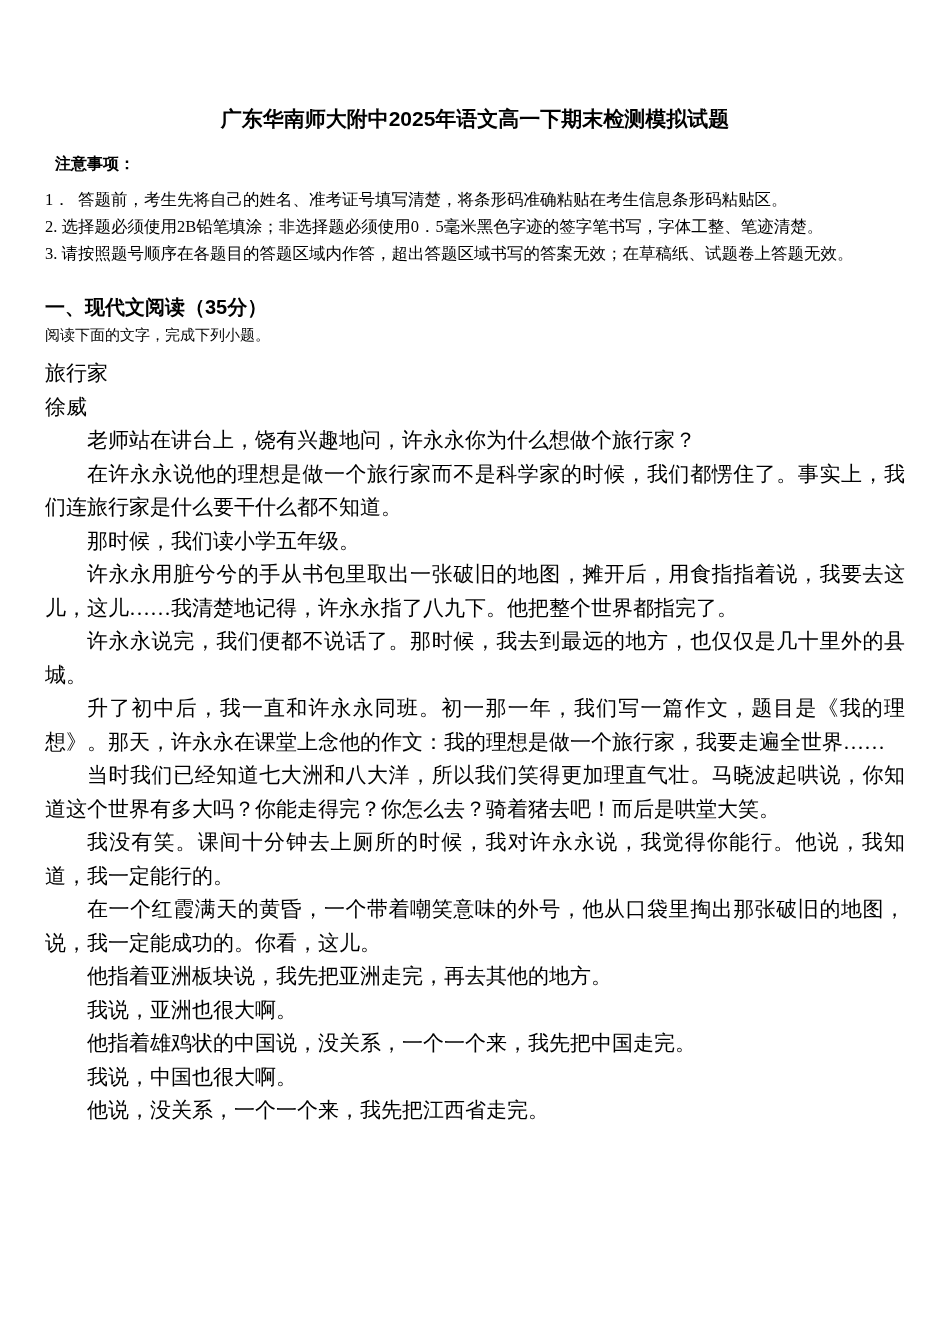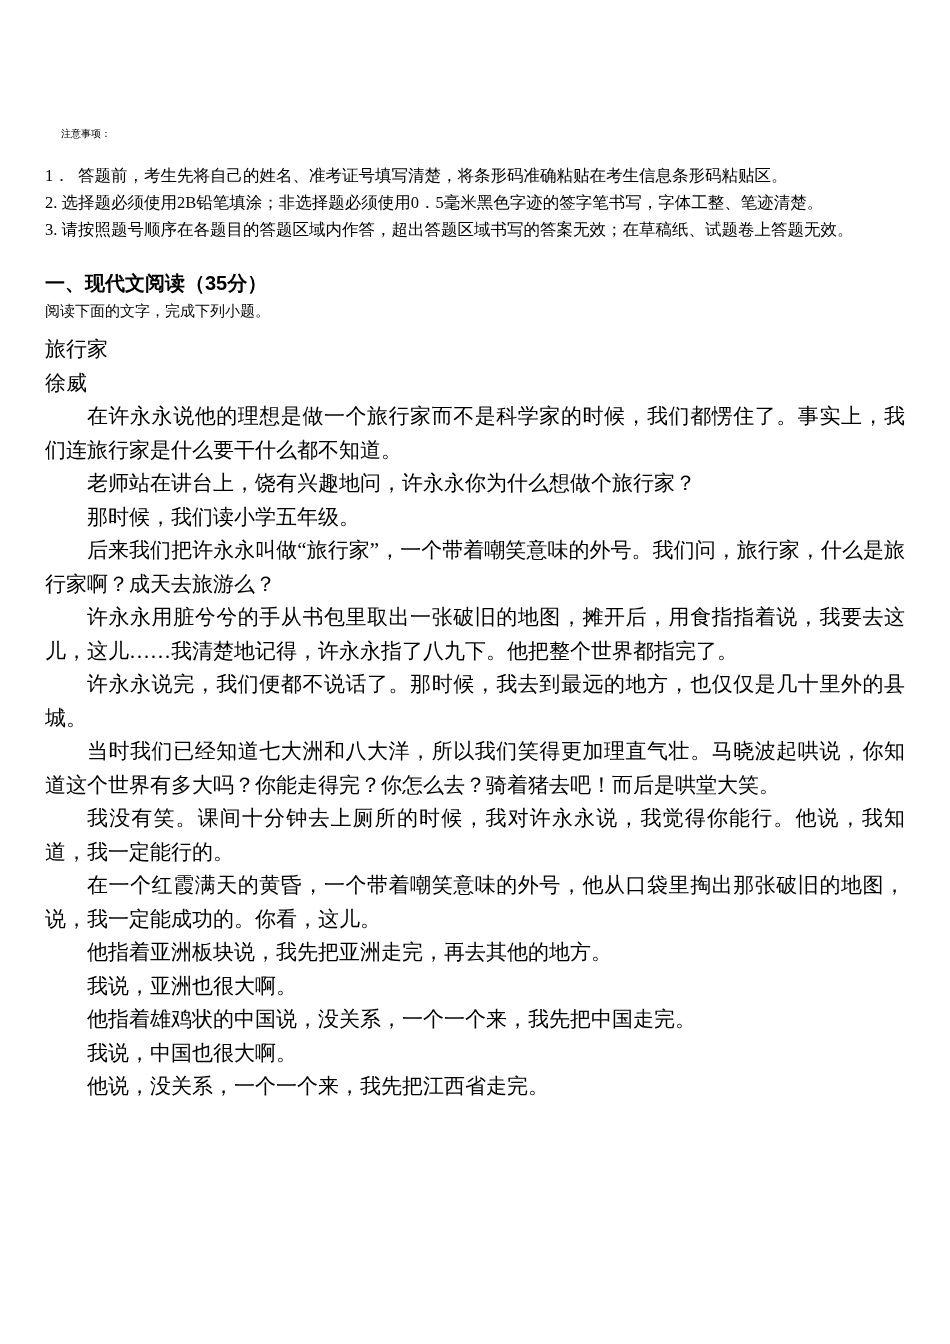--- a/index.html
+++ b/index.html
@@ -23,24 +23,24 @@
   }
   .doc-title {
     margin: 0 0 20px 0;
     text-align: center;
     font-family: "Liberation Sans", "DejaVu Sans", sans-serif;
     font-weight: bold;
     font-size: 21px;
     line-height: 26px;
   }
   .notice-heading {
-    margin: 16px;
+    margin: 10px;
     font-family: "Liberation Sans", "DejaVu Sans", sans-serif;
-    font-weight: normal;
-    font-size: 10px;
+    font-weight: bold;
+    font-size: 16px;
     line-height: 24px;
   }
   .notice-item {
     margin: 0;
     font-size: 16.5px;
     line-height: 27px;
     white-space: pre-wrap;
   }
   .section-heading {
     margin: 28px 0 0 0;
@@ -67,43 +67,44 @@
     margin: 0;
     text-indent: 2em;
     text-align: justify;
   }
 </style>
 </head>
 <body>
 
 <div class="page">
 
+  <h1 class="doc-title">广东华南师大附中2025年语文高一下期末检测模拟试题</h1>
 
   <div>
     <p class="notice-heading">注意事项：</p>
     <p class="notice-item">1．  答题前，考生先将自己的姓名、准考证号填写清楚，将条形码准确粘贴在考生信息条形码粘贴区。</p>
     <p class="notice-item">2. 选择题必须使用2B铅笔填涂；非选择题必须使用0．5毫米黑色字迹的签字笔书写，字体工整、笔迹清楚。</p>
     <p class="notice-item">3. 请按照题号顺序在各题目的答题区域内作答，超出答题区域书写的答案无效；在草稿纸、试题卷上答题无效。</p>
   </div>
 
   <div>
     <p class="section-heading">一、现代文阅读（35分）</p>
     <p class="section-instruction">阅读下面的文字，完成下列小题。</p>
   </div>
 
   <div class="article">
     <p class="article-title">旅行家</p>
     <p class="article-author">徐威</p>
 
+    <p class="body-para">老师站在讲台上，饶有兴趣地问，许永永你为什么想做个旅行家？</p>
     <p class="body-para">在许永永说他的理想是做一个旅行家而不是科学家的时候，我们都愣住了。事实上，我们连旅行家是什么要干什么都不知道。</p>
-    <p class="body-para">老师站在讲台上，饶有兴趣地问，许永永你为什么想做个旅行家？</p>
     <p class="body-para">那时候，我们读小学五年级。</p>
-    <p class="body-para">后来我们把许永永叫做“旅行家”，一个带着嘲笑意味的外号。我们问，旅行家，什么是旅行家啊？成天去旅游么？</p>
     <p class="body-para">许永永用脏兮兮的手从书包里取出一张破旧的地图，摊开后，用食指指着说，我要去这儿，这儿……我清楚地记得，许永永指了八九下。他把整个世界都指完了。</p>
     <p class="body-para">许永永说完，我们便都不说话了。那时候，我去到最远的地方，也仅仅是几十里外的县城。</p>
+    <p class="body-para">升了初中后，我一直和许永永同班。初一那一年，我们写一篇作文，题目是《我的理想》。那天，许永永在课堂上念他的作文：我的理想是做一个旅行家，我要走遍全世界……</p>
     <p class="body-para">当时我们已经知道七大洲和八大洋，所以我们笑得更加理直气壮。马晓波起哄说，你知道这个世界有多大吗？你能走得完？你怎么去？骑着猪去吧！而后是哄堂大笑。</p>
     <p class="body-para">我没有笑。课间十分钟去上厕所的时候，我对许永永说，我觉得你能行。他说，我知道，我一定能行的。</p>
     <p class="body-para">在一个红霞满天的黄昏，一个带着嘲笑意味的外号，他从口袋里掏出那张破旧的地图，说，我一定能成功的。你看，这儿。</p>
     <p class="body-para">他指着亚洲板块说，我先把亚洲走完，再去其他的地方。</p>
     <p class="body-para">我说，亚洲也很大啊。</p>
     <p class="body-para">他指着雄鸡状的中国说，没关系，一个一个来，我先把中国走完。</p>
     <p class="body-para">我说，中国也很大啊。</p>
     <p class="body-para">他说，没关系，一个一个来，我先把江西省走完。</p>
   </div>
 

